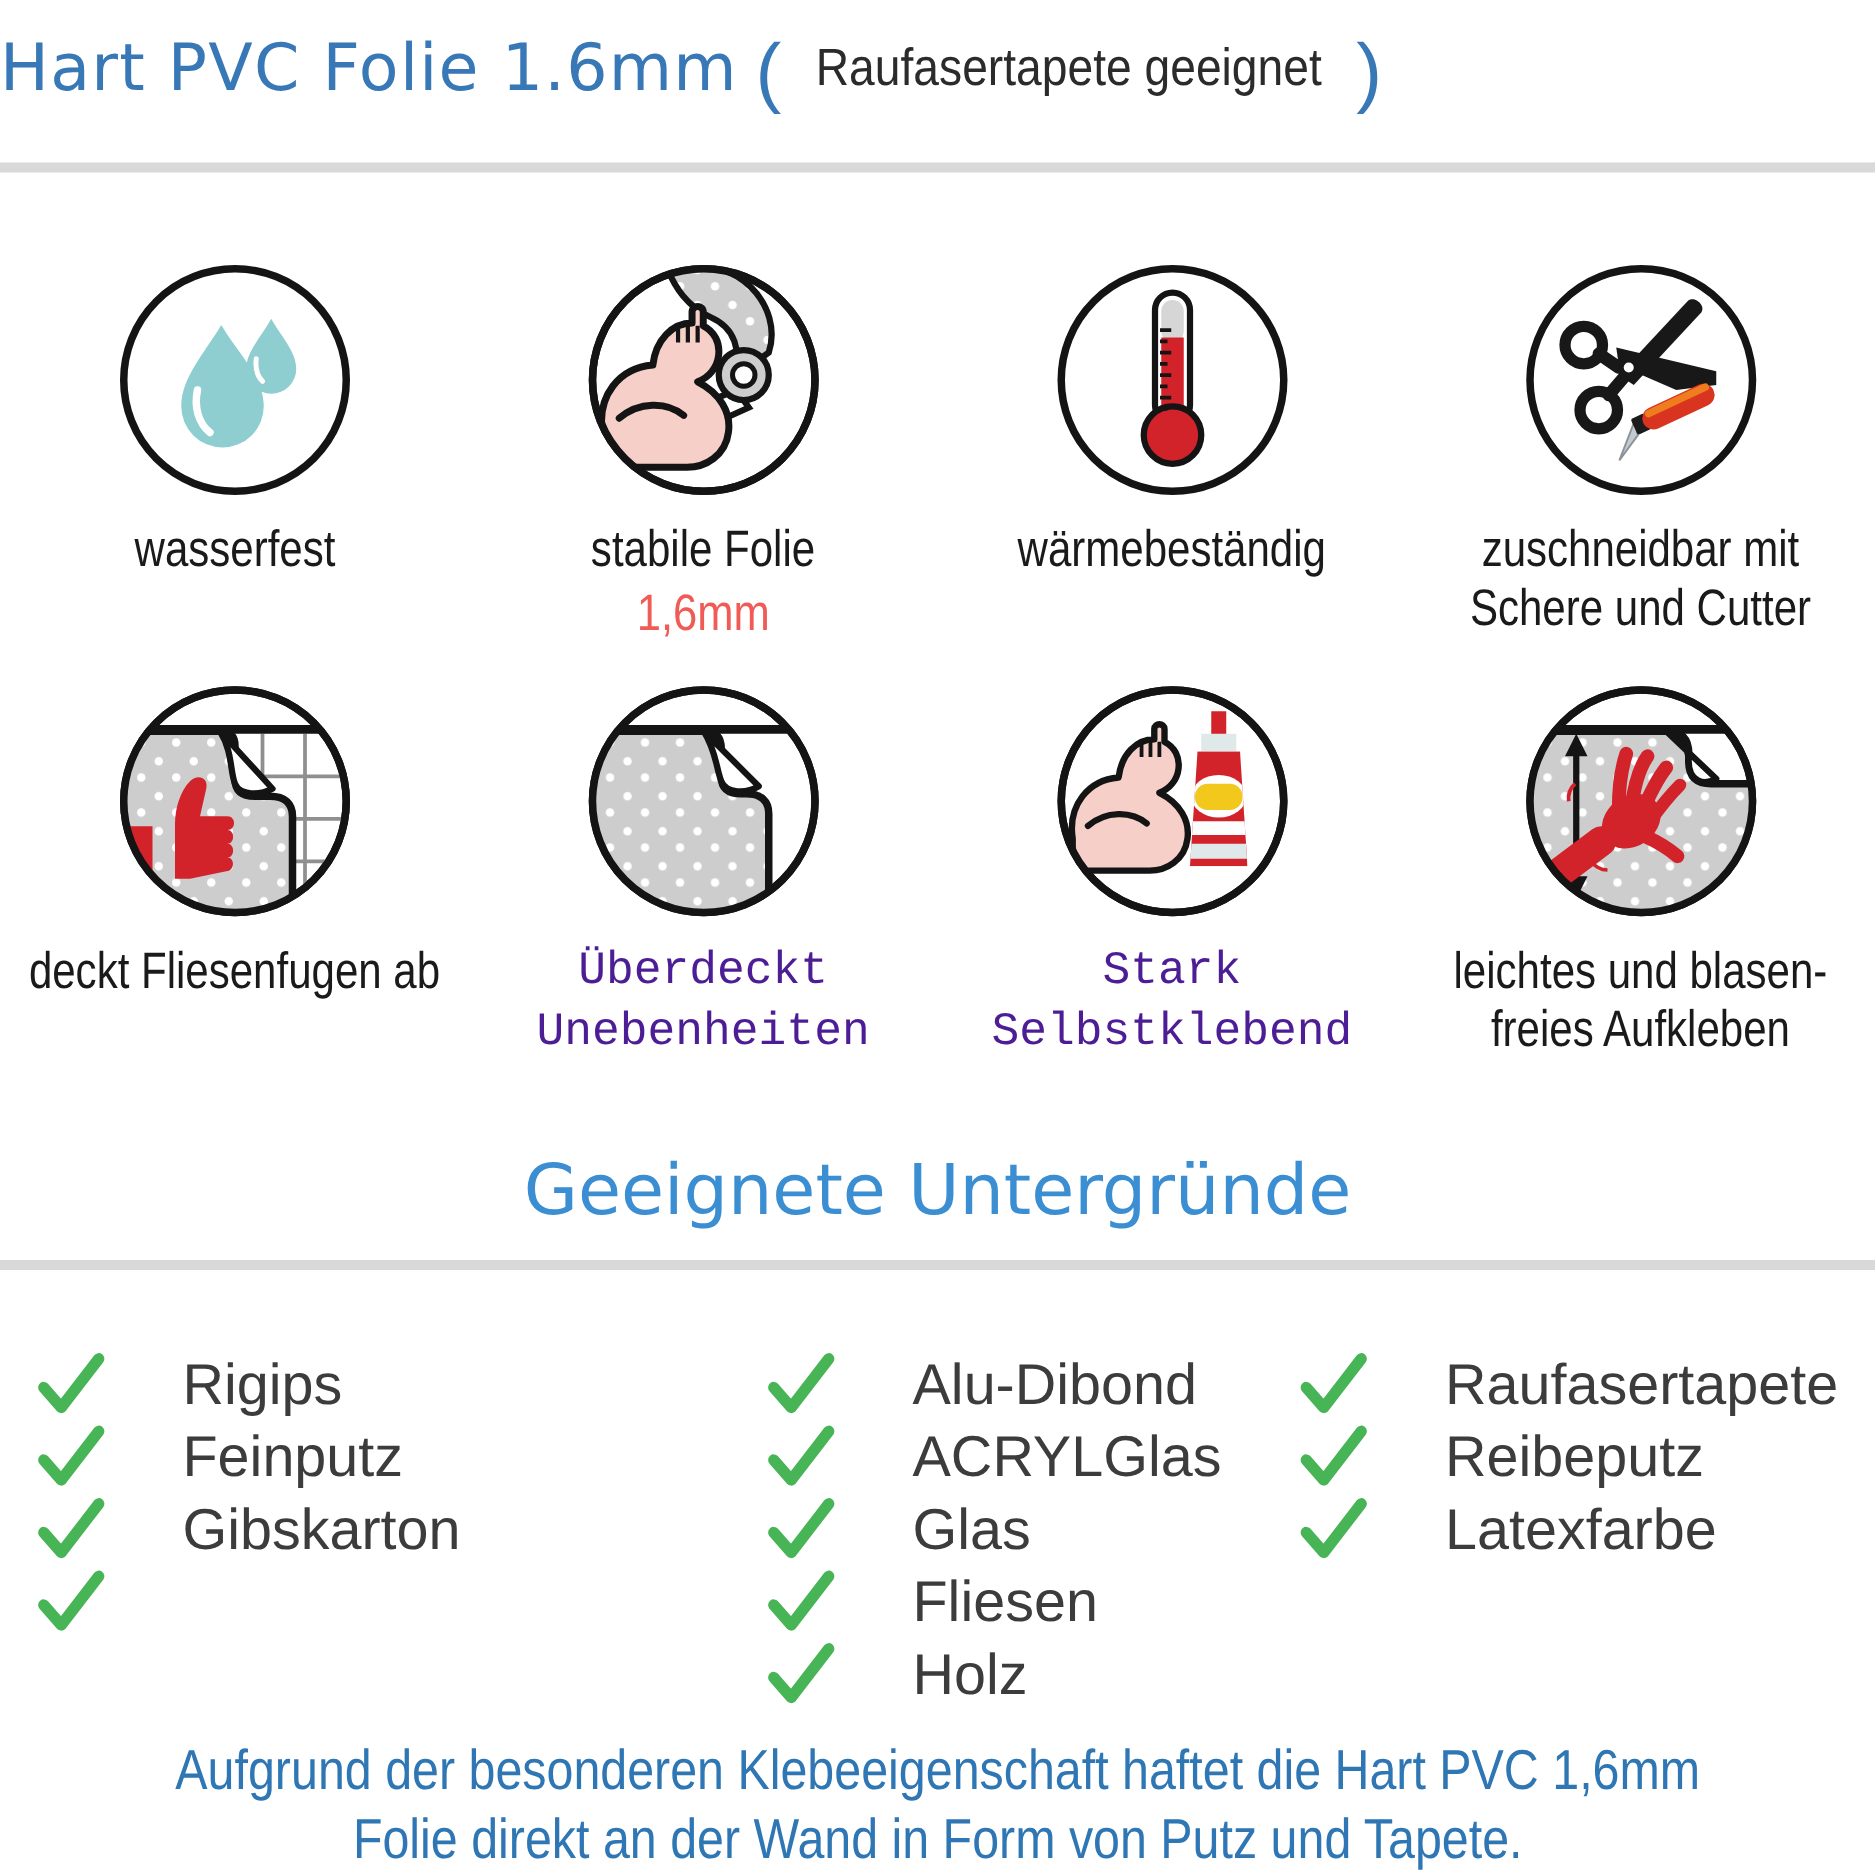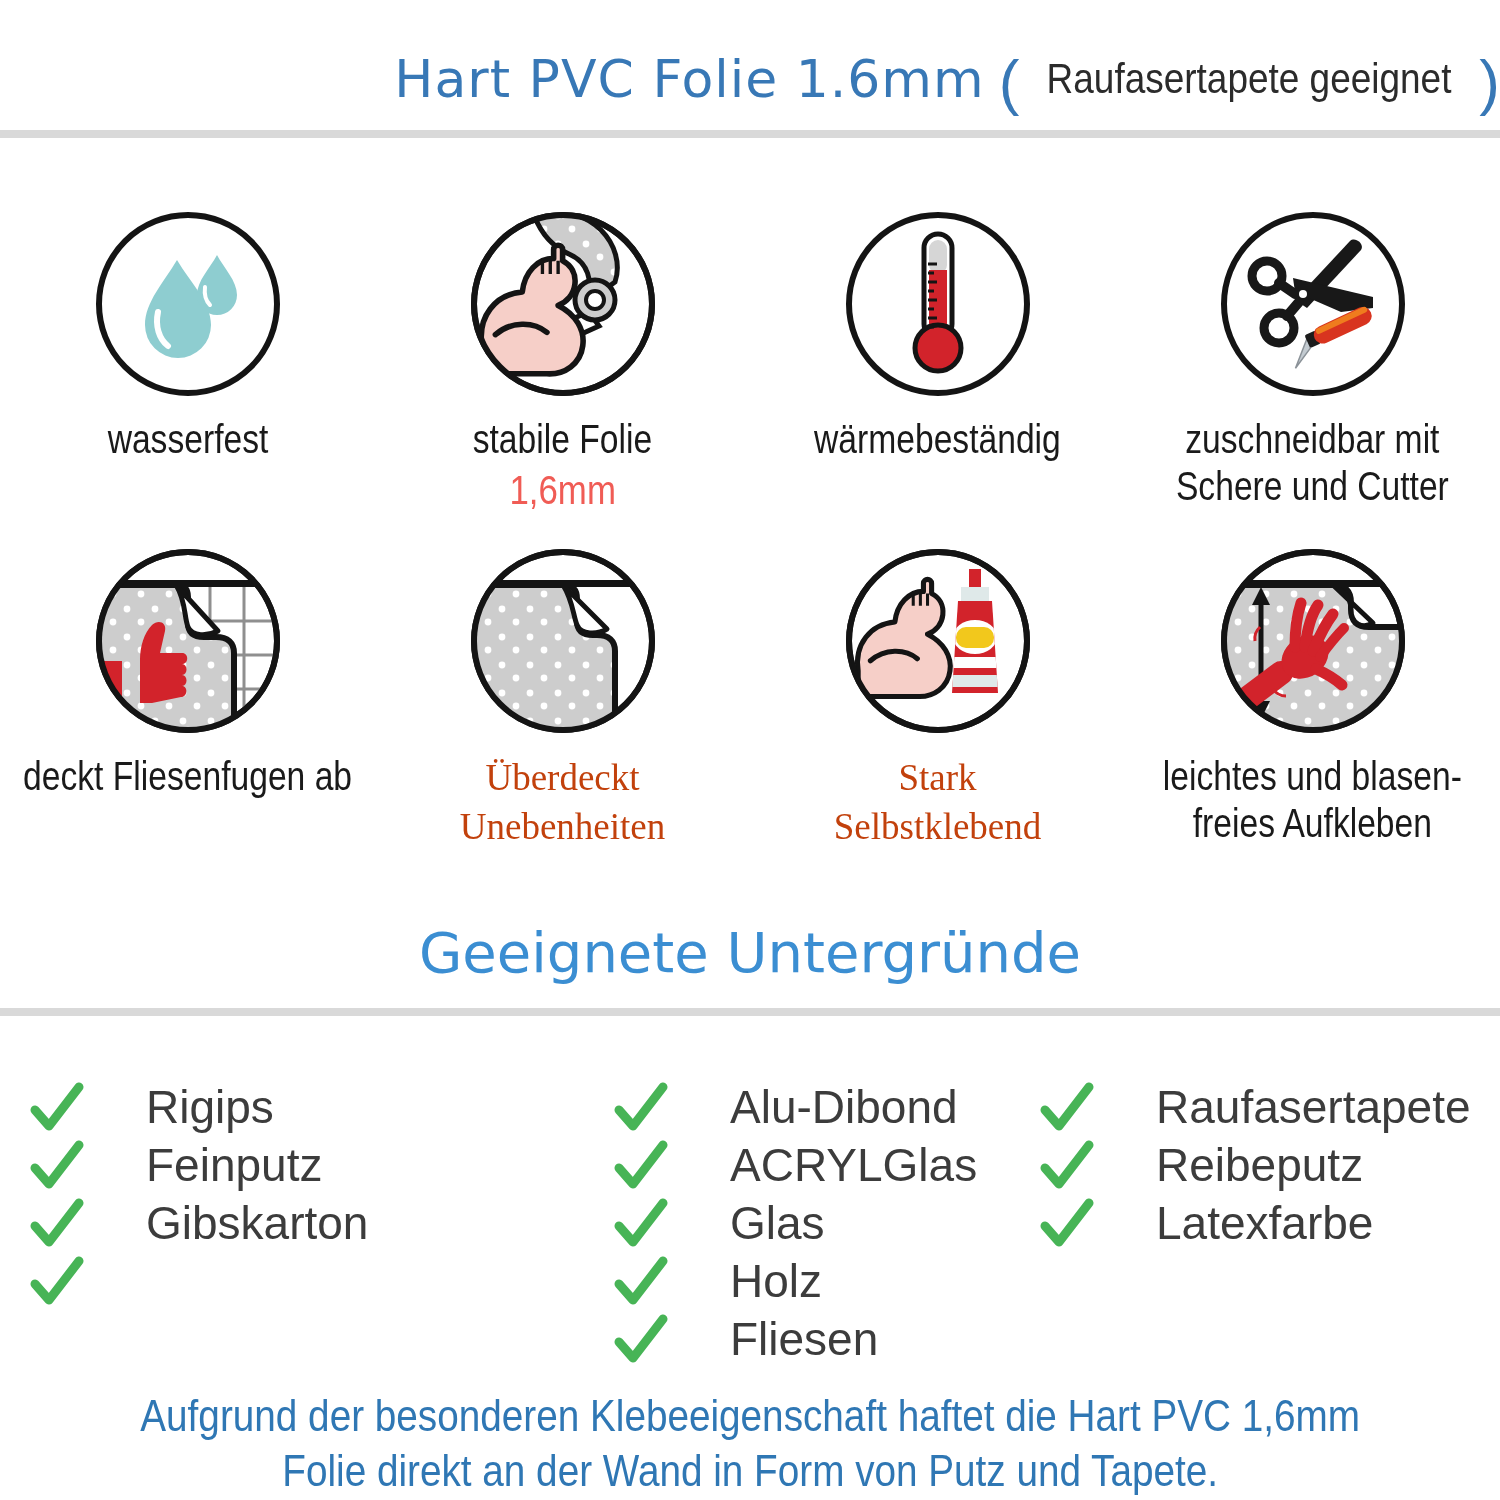--- a/index.html
+++ b/index.html
@@ -7,41 +7,41 @@
     --note_red:#f05c55; --icon_red:#d2232b; --check_green:#47b456;
     --drop_teal:#8ecdd0; --skin_pink:#f6cfc8; --foil_gray:#cdcdcd;
     --divider_gray:#d9d9d9; --text_dark:#1a1a1a; --list_text:#3c3c3c;
     --outline_black:#141414;
   }
   html,body{margin:0;padding:0;background:#fff;}
   .page{position:relative;width:1500px;height:1500px;background:#fff;overflow:hidden;
         font-family:"Liberation Sans",sans-serif;}
 
   
-  .title-wrap{position:absolute;top:46px;left:0;width:1500px;text-align:right;white-space:nowrap;}
+  .title-wrap{position:absolute;top:22px;left:0;width:1500px;text-align:left;white-space:nowrap;}
   .title-main{font-family:"DejaVu Sans",sans-serif;font-size:52px;color:var(--title_blue);
               letter-spacing:1px;}
   .title-paren{margin-left:14px;}
   .paren-glyph{font-size:62px;color:var(--title_blue);font-weight:400;vertical-align:-6px;}
   .paren-text{display:inline-block;transform:scaleX(.88);transform-origin:center;
               font-size:42px;color:#2b2b2b;vertical-align:4px;}
 
   .divider{position:absolute;left:0;width:1500px;height:8px;background:var(--divider_gray);}
   .divider-1{top:130px;}
   .divider-2{top:1008px;}
 
   
   .features-row{position:absolute;left:0;width:1500px;display:flex;}
   .row-1{top:208px;} .row-2{top:545px;}
   .feature{width:375px;display:flex;flex-direction:column;align-items:center;}
   .icon-circle{width:192px;height:192px;display:block;}
   .caption{margin-top:16px;text-align:center;color:var(--text_dark);}
   .cond{font-size:41px;line-height:47px;transform:scaleX(.82);transform-origin:center;
         white-space:nowrap;}
-  .alt{font-family:Liberation Serif, serif;font-size:37px;line-height:49px;color:#c2410c;text-align:center;}
+  .alt{font-family:Liberation Mono, monospace;font-size:37px;line-height:49px;color:#4c1d95;text-align:center;}
   .caption-note{margin-top:4px;font-size:41px;color:var(--note_red);
                 transform:scaleX(.85);transform-origin:center;}
 
   
   .section-title{position:absolute;top:920px;left:0;width:1500px;text-align:center;
                  font-family:"DejaVu Sans",sans-serif;font-size:56px;color:var(--section_blue);}
 
   
   .sub-col{position:absolute;top:1078px;}
   .col-1{left:28px;} .col-2{left:612px;} .col-3{left:1038px;}
@@ -324,27 +324,27 @@
     <div class="sub-item">
       <svg class="check" viewBox="0 0 56 52">
           <path d="M7,29 L21,45 L51,6" stroke="var(--check_green)" stroke-width="9" fill="none" stroke-linecap="round" stroke-linejoin="round"></path>
         </svg>
       <span class="sub-label">Glas</span>
     </div>
     <div class="sub-item">
       <svg class="check" viewBox="0 0 56 52">
           <path d="M7,29 L21,45 L51,6" stroke="var(--check_green)" stroke-width="9" fill="none" stroke-linecap="round" stroke-linejoin="round"></path>
         </svg>
+      <span class="sub-label">Fliesen</span>
+    </div>
+    <div class="sub-item">
+      <svg class="check" viewBox="0 0 56 52">
+          <path d="M7,29 L21,45 L51,6" stroke="var(--check_green)" stroke-width="9" fill="none" stroke-linecap="round" stroke-linejoin="round"></path>
+        </svg>
       <span class="sub-label">Holz</span>
-    </div>
-    <div class="sub-item">
-      <svg class="check" viewBox="0 0 56 52">
-          <path d="M7,29 L21,45 L51,6" stroke="var(--check_green)" stroke-width="9" fill="none" stroke-linecap="round" stroke-linejoin="round"></path>
-        </svg>
-      <span class="sub-label">Fliesen</span>
     </div>
   </div>
 
   <div class="sub-col col-3">
     <div class="sub-item">
       <svg class="check" viewBox="0 0 56 52">
           <path d="M7,29 L21,45 L51,6" stroke="var(--check_green)" stroke-width="9" fill="none" stroke-linecap="round" stroke-linejoin="round"></path>
         </svg>
       <span class="sub-label">Raufasertapete</span>
     </div>

